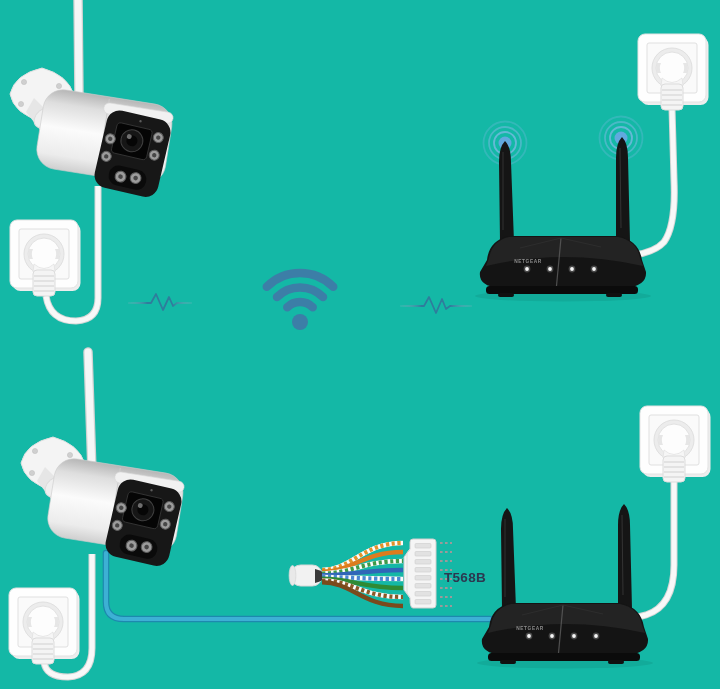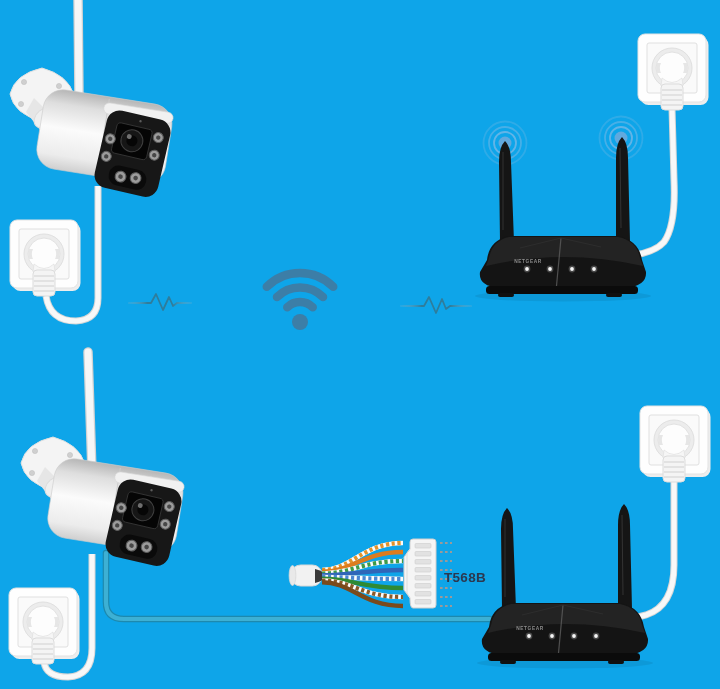--- a/index.html
+++ b/index.html
@@ -1,16 +1,16 @@
 <!DOCTYPE html>
 <html><head>
 <meta charset="utf-8">
 <style>
   html,body{margin:0;padding:0;background:#ffffff;}
-  #stage{position:relative;width:720px;height:689px;background:#0ea5e9;overflow:hidden;
+  #stage{position:relative;width:720px;height:689px;background:#14b8a6;overflow:hidden;
          font-family:"Liberation Sans",sans-serif;}
   svg{display:block;}
   text{font-family:"Liberation Sans",sans-serif;}
 </style>
 </head>
 <body>
 
 <div id="stage">
 <svg width="720" height="689" viewBox="0 0 720 689">
 

